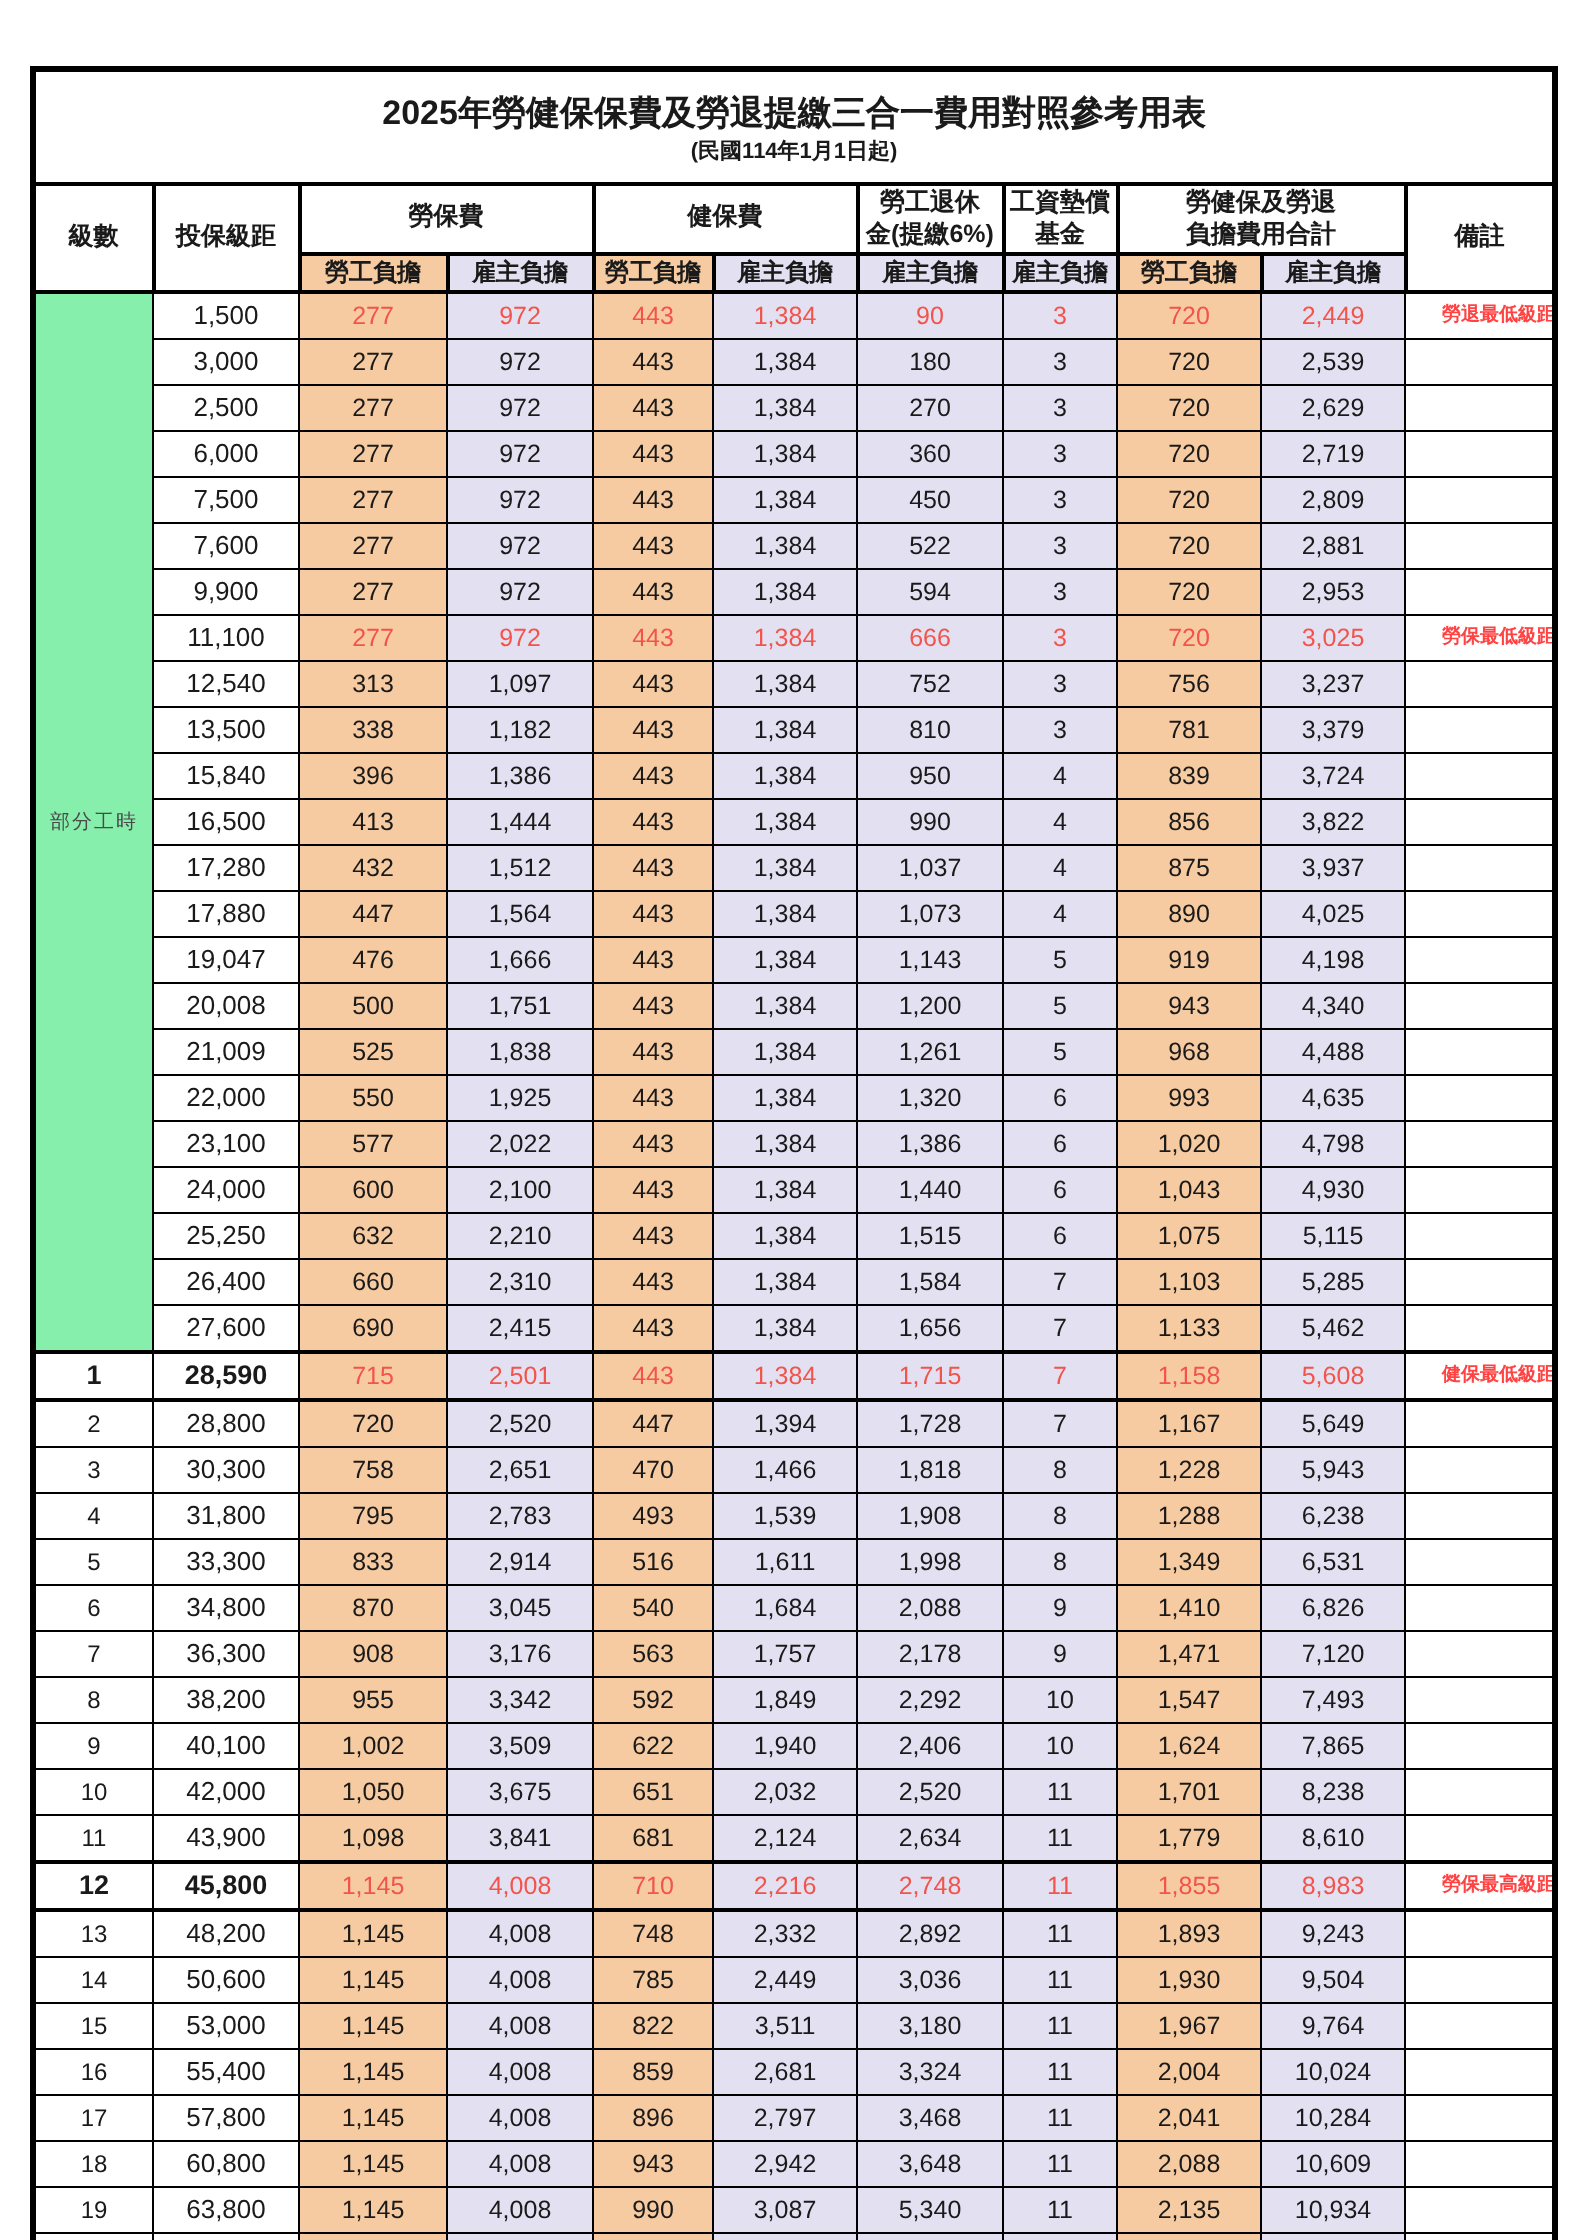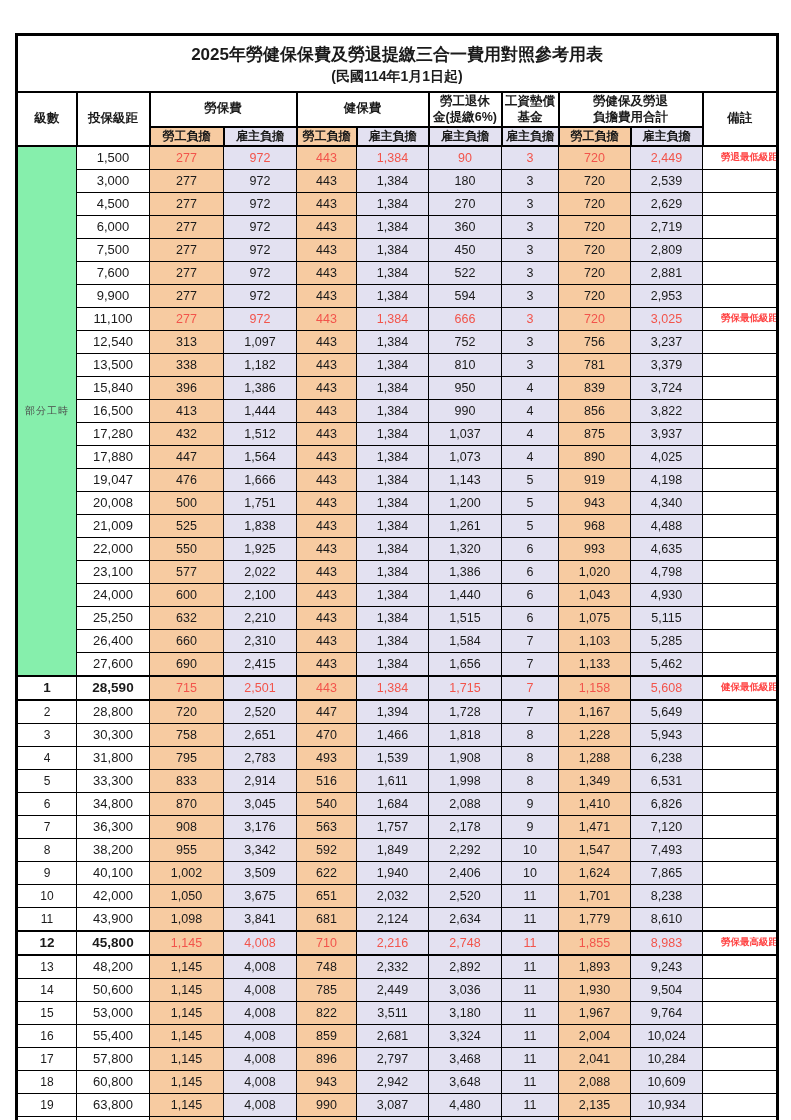--- a/index.html
+++ b/index.html
@@ -14,21 +14,21 @@
     border:3px solid #000;
   }
   th,td{
     border:1.6px solid #000;text-align:center;vertical-align:middle;
     padding:0;overflow:hidden;white-space:nowrap;
   }
   thead th{border-width:2.2px;font-weight:bold;}
   
   .title-cell{height:55px;border-bottom:2.6px solid #000;background:#fff;}
   .title-line{font-size:17px;font-weight:bold;line-height:1.55;}
-  .subtitle-line{font-size:14px;font-weight:bold;line-height:1.2;}
+  .subtitle-line{font-size:11px;font-weight:bold;line-height:1.2;}
   
   .hgroup{height:32px;font-size:12.5px;line-height:1.25;}
   .hsub{height:17px;font-size:12px;}
   .hsub th{font-weight:bold;margin-left:47px;}
   .two-line{white-space:normal;line-height:1.3;}
   thead tr:last-child th{border-bottom:2.4px solid #000;}
   
   tbody td{height:22px;font-size:12.5px;}
   .orange{background:#F7CBA1;}
   .lav{background:#E3E1F1;}
@@ -106,21 +106,21 @@
           <td class="lav num">972</td>
           <td class="orange num">443</td>
           <td class="lav num">1,384</td>
           <td class="lav num">180</td>
           <td class="lav num">3</td>
           <td class="orange num">720</td>
           <td class="lav num">2,539</td>
           <td class="remark"></td>
         </tr>
         <tr>
-          <td class="grade">4,500</td>
+          <td class="grade">2,500</td>
           <td class="orange num">277</td>
           <td class="lav num">972</td>
           <td class="orange num">443</td>
           <td class="lav num">1,384</td>
           <td class="lav num">270</td>
           <td class="lav num">3</td>
           <td class="orange num">720</td>
           <td class="lav num">2,629</td>
           <td class="remark"></td>
         </tr>
@@ -598,21 +598,21 @@
           <td class="lav num">10,609</td>
           <td class="remark"></td>
         </tr>
         <tr>
           <td class="lvl">19</td>
           <td class="grade">63,800</td>
           <td class="orange num">1,145</td>
           <td class="lav num">4,008</td>
           <td class="orange num">990</td>
           <td class="lav num">3,087</td>
-          <td class="lav num">4,480</td>
+          <td class="lav num">5,340</td>
           <td class="lav num">11</td>
           <td class="orange num">2,135</td>
           <td class="lav num">10,934</td>
           <td class="remark"></td>
         </tr>
         <tr>
           <td class="lvl">20</td>
           <td class="grade">66,800</td>
           <td class="orange num">1,145</td>
           <td class="lav num">4,008</td>

